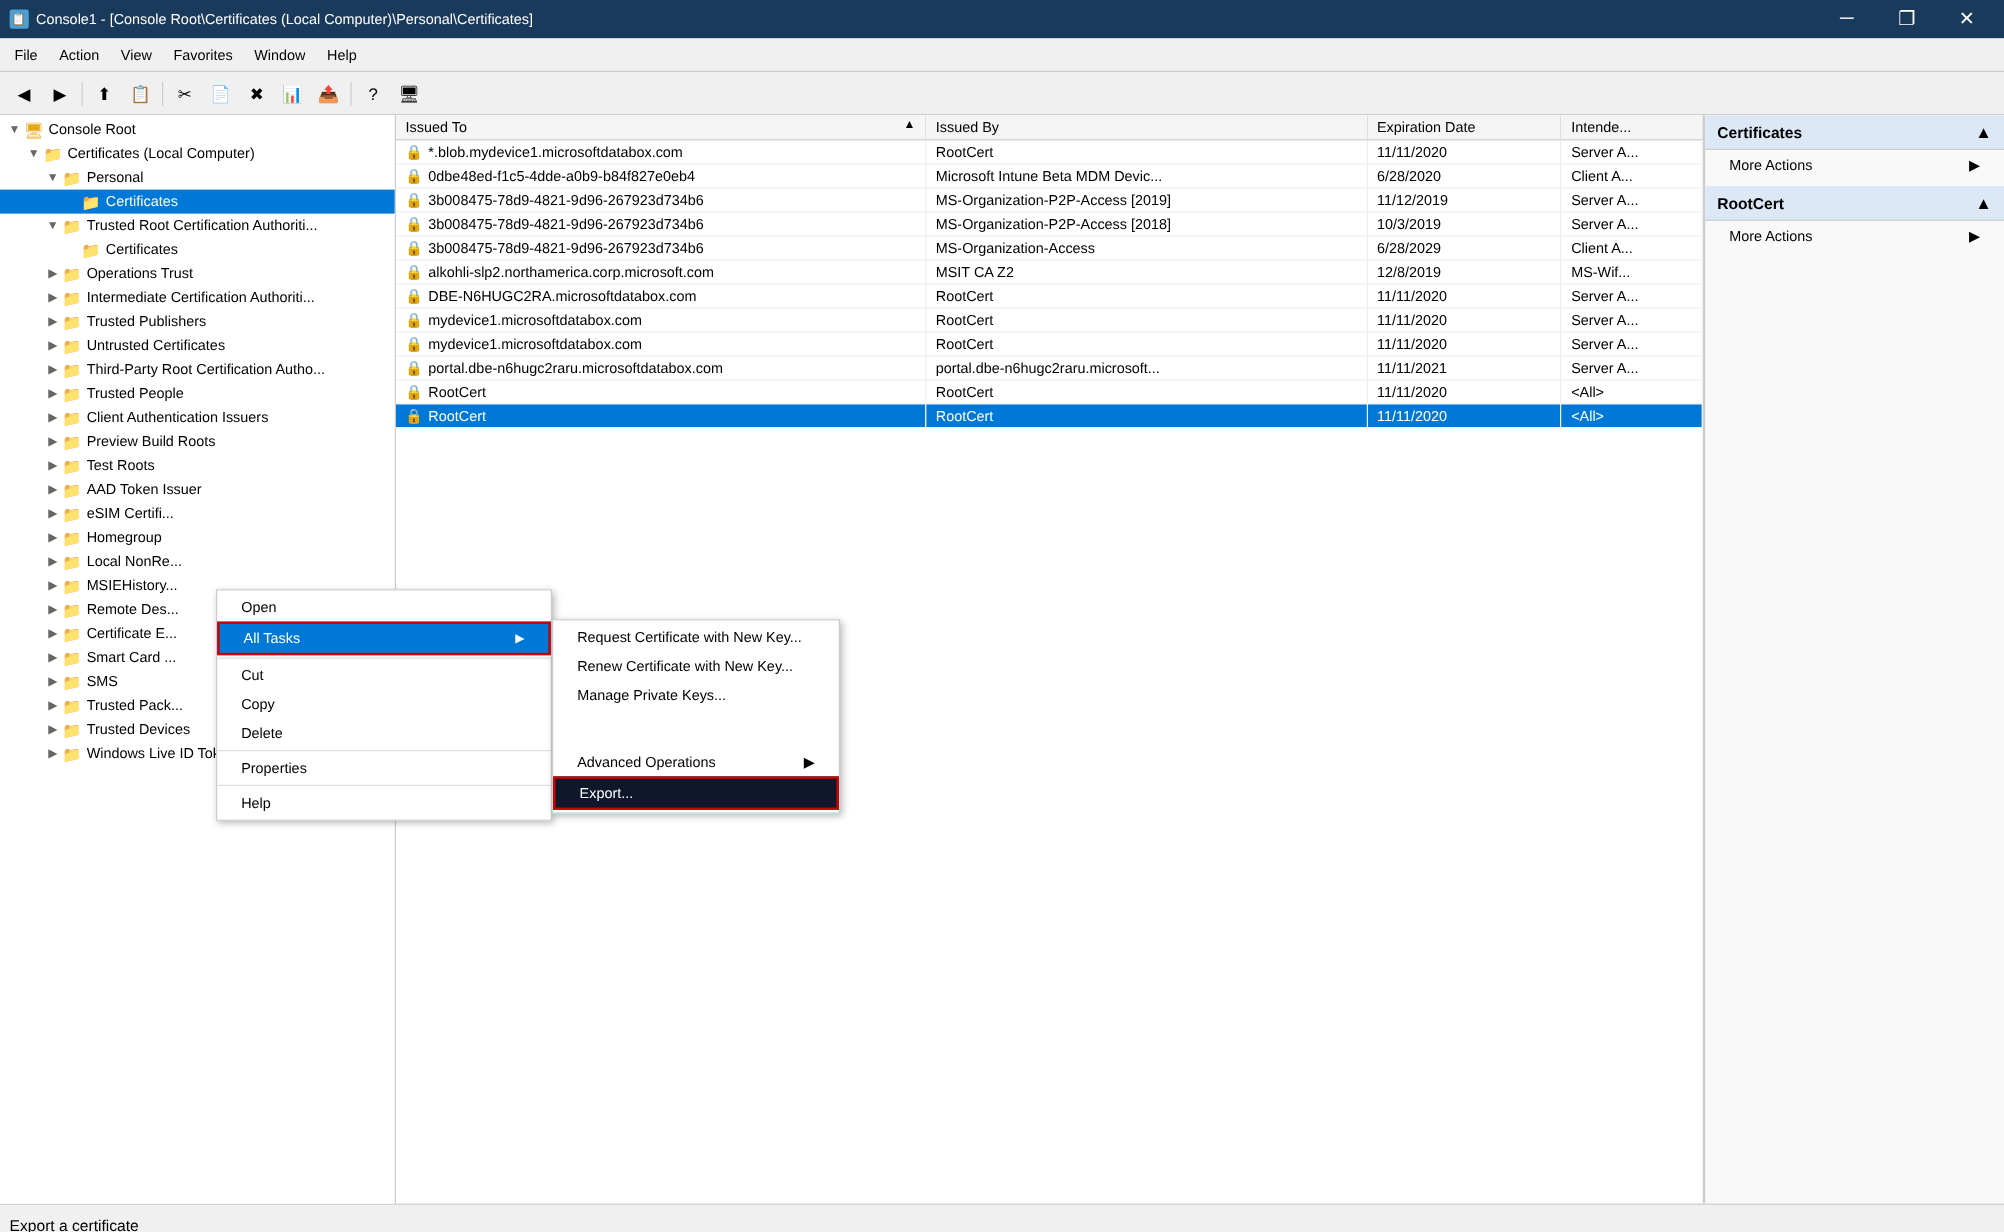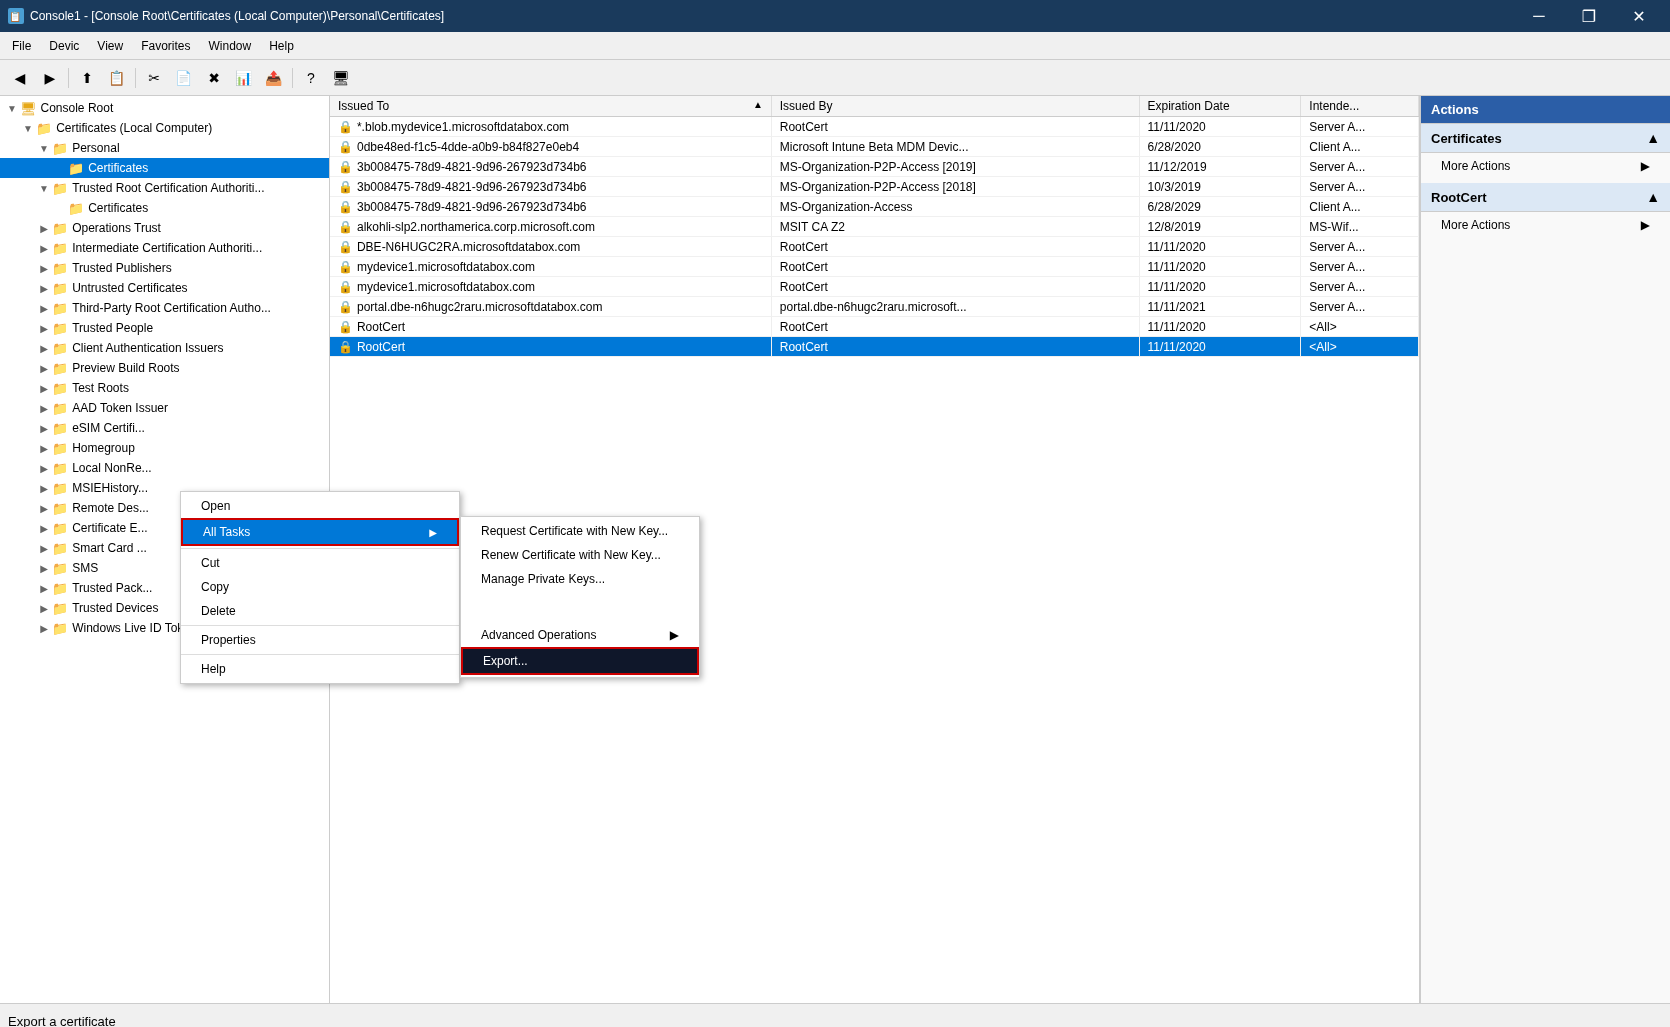--- a/index.html
+++ b/index.html
@@ -231,21 +231,21 @@
   </div>
   <div class="title-bar-controls">
     <button class="title-btn">─</button>
     <button class="title-btn">❐</button>
     <button class="title-btn close">✕</button>
   </div>
 </div>
 
 <div class="menu-bar">
   <div class="menu-item">File</div>
-  <div class="menu-item">Devic</div>
+  <div class="menu-item">Action</div>
   <div class="menu-item">View</div>
   <div class="menu-item">Favorites</div>
   <div class="menu-item">Window</div>
   <div class="menu-item">Help</div>
 </div>
 
 <div class="toolbar">
   <button class="toolbar-btn">◀</button>
   <button class="toolbar-btn">▶</button>
   <div class="toolbar-separator"></div>
@@ -487,23 +487,20 @@
               <td style="background: rgb(0, 120, 215); color: white;"><span style="color:#aad4ff; margin-right:4px;">🔒</span>RootCert</td>
               <td style="background: rgb(0, 120, 215); color: white; max-width: 250px; overflow: hidden; text-overflow: ellipsis;">RootCert</td>
               <td style="background: rgb(0, 120, 215); color: white;">11/11/2020</td>
               <td style="background: rgb(0, 120, 215); color: white;">&lt;All&gt;</td>
             </tr>
           </tbody>
       </table>
     </div>
 
     <div class="actions-panel">
-      <div class="actions-section-header blue">
-        <span>Actions</span>
-      </div>
       <div class="actions-section-header" style="background:#dce8f5; cursor:pointer;">
         <span>Certificates</span>
         <span class="actions-header-arrow">▲</span>
       </div>
       <div class="actions-item">
         <span>More Actions</span>
         <span>▶</span>
       </div>
       <div class="actions-section-header" style="background:#dce8f5; cursor:pointer; margin-top:4px;">
         <span>RootCert</span>

